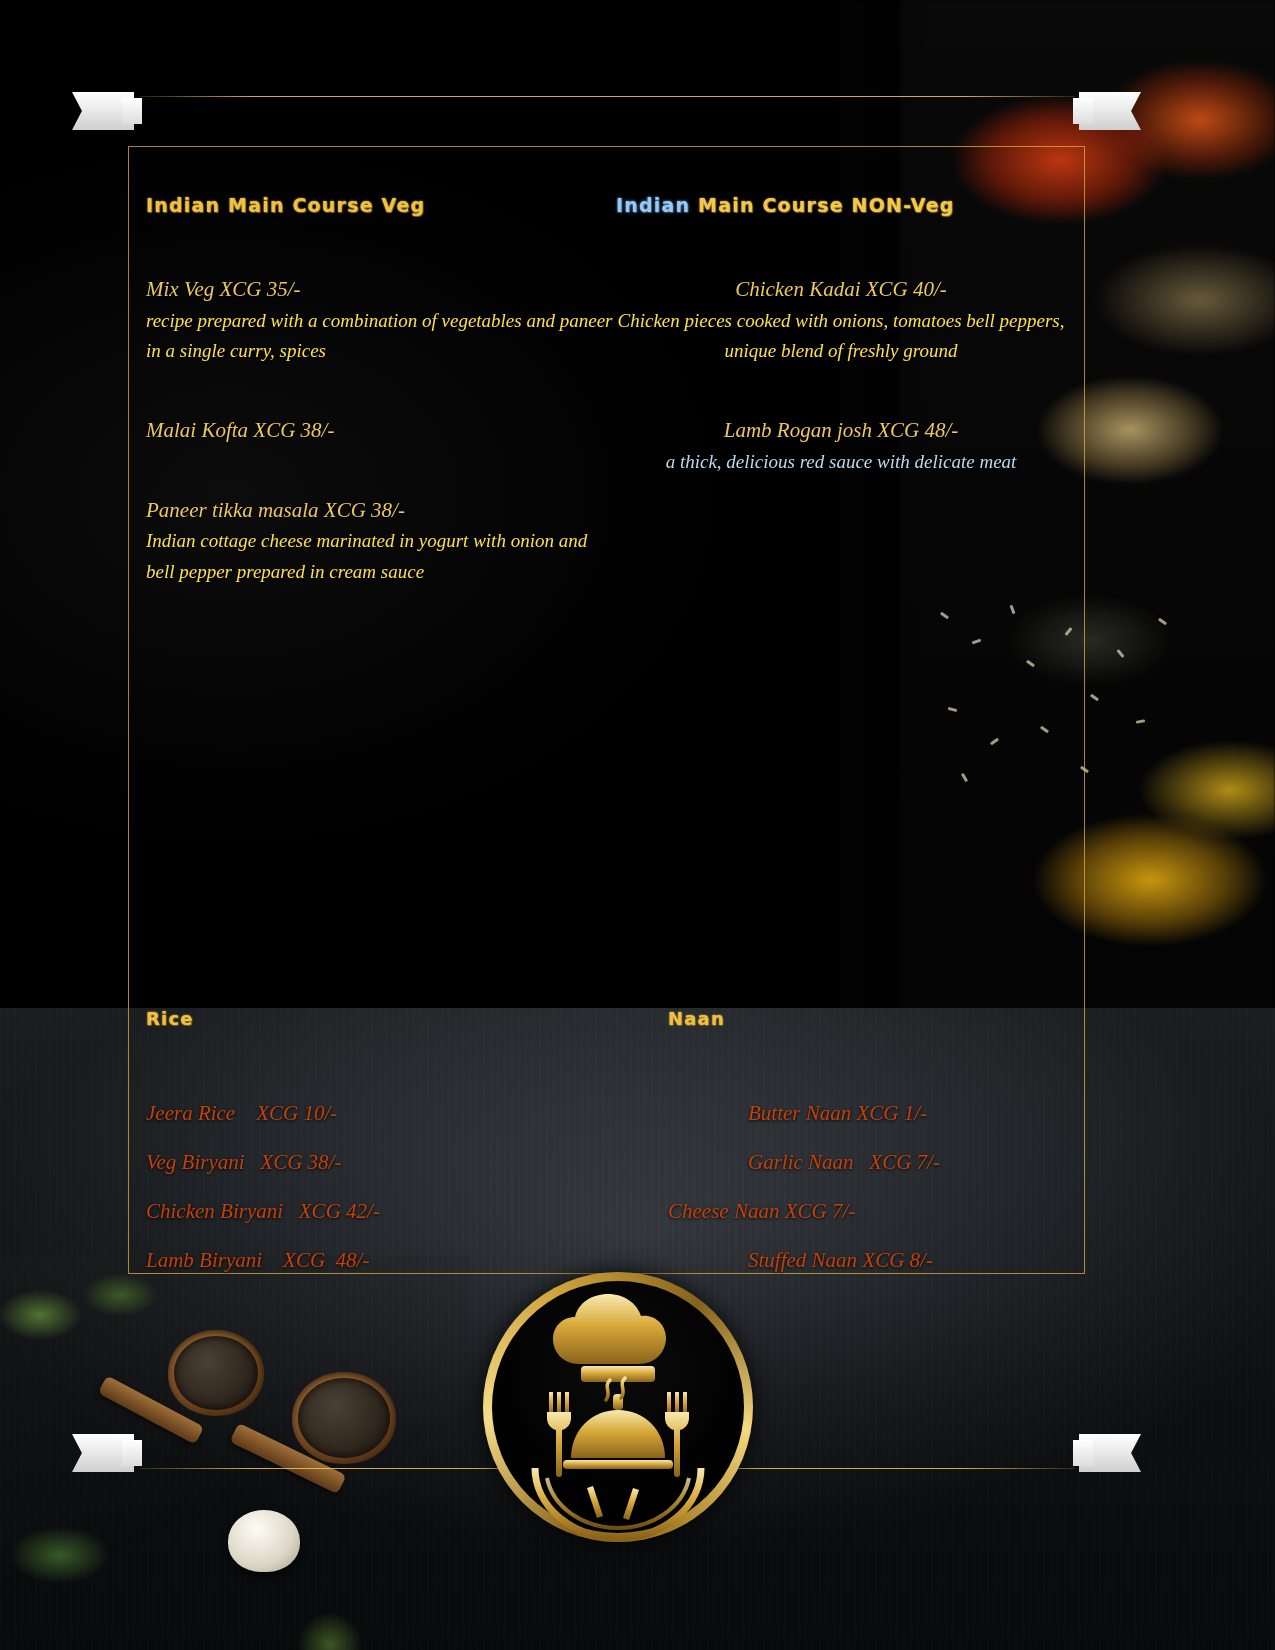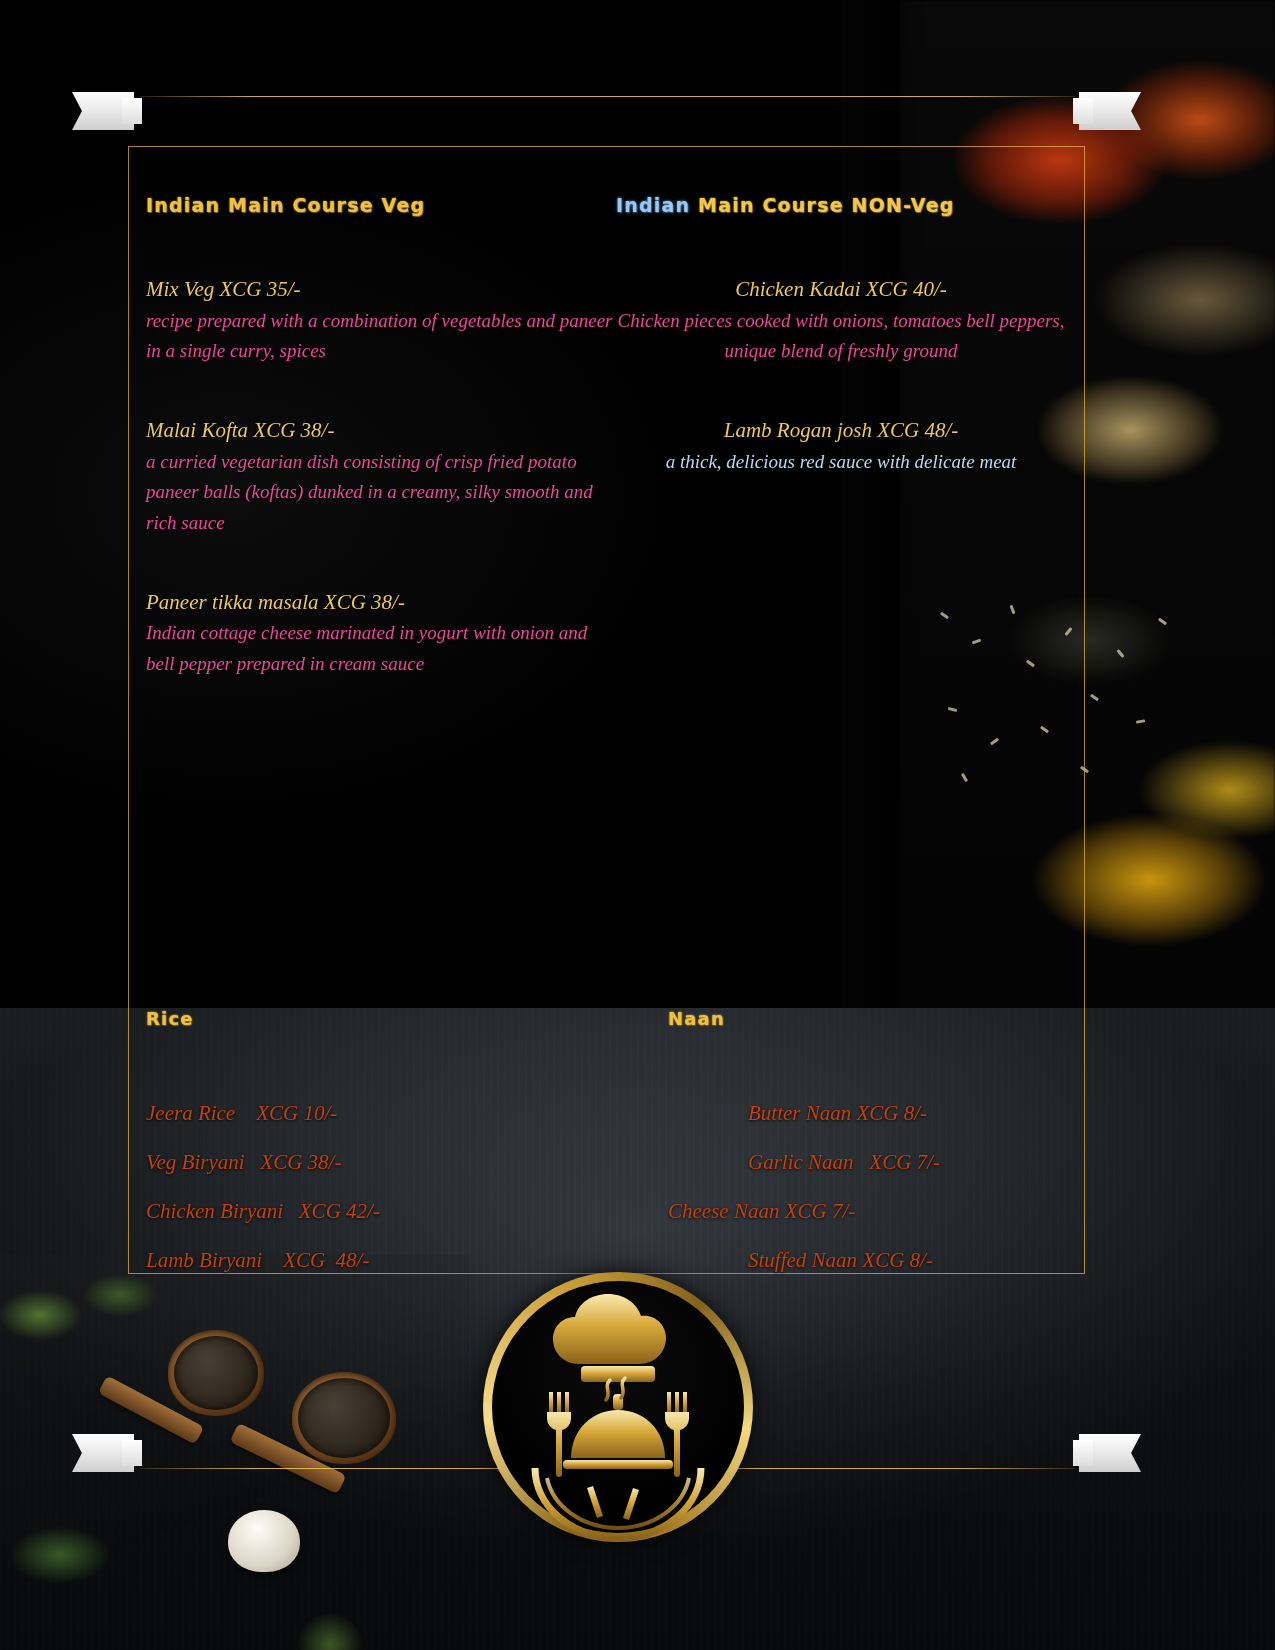--- a/index.html
+++ b/index.html
@@ -185,21 +185,21 @@
     font-size: 21px;
     color: #edc85c;
     text-shadow: 0 1px 2px rgba(0,0,0,.9);
     line-height: 1.5;
   }
   .desc {
     font-family: "Liberation Serif", serif;
     font-style: italic;
     font-size: 19px;
     line-height: 1.62;
-    color: #ec4899;
+    color: #fde047;
     text-shadow: 0 1px 2px rgba(0,0,0,.9);
   }
   .desc.blue { color: #bcd8f2; text-shadow: 0 1px 3px rgba(0,0,0,.95); }
   .col-right .dish, .col-right .desc { text-align: center; }
   .col-right .item { text-align: center; }
 
   
   .listblock { position: absolute; }
   .list-title {
     font-family: "DejaVu Sans", sans-serif;
@@ -296,21 +296,20 @@
     <div class="col-left">
       <div class="sec-title gold" style="margin-top:48px;">Indian Main Course Veg</div>
 
       <div class="item" style="margin-top:58px;">
         <div class="dish">Mix Veg   XCG  35/-</div>
         <div class="desc">recipe prepared with a combination of vegetables and paneer in a single curry, spices</div>
       </div>
 
       <div class="item" style="margin-top:48px;">
         <div class="dish">Malai Kofta  XCG 38/-</div>
-        <div class="desc">a curried vegetarian dish consisting of crisp fried potato paneer balls (koftas) dunked in a creamy, silky smooth and rich sauce</div>
       </div>
 
       <div class="item" style="margin-top:48px;">
         <div class="dish">Paneer tikka masala   XCG 38/-</div>
         <div class="desc">Indian cottage cheese marinated in yogurt with onion and bell pepper prepared in cream sauce</div>
       </div>
     </div>
 
     <div class="col-right">
       <div class="sec-title blue" style="margin-top:48px;">
@@ -333,21 +332,21 @@
     <div class="listblock" style="left:18px; top:862px; width:420px;">
       <div class="list-title">Rice</div>
       <div class="list-row" style="margin-top:72px;">Jeera Rice    XCG 10/-</div>
       <div class="list-row">Veg Biryani   XCG 38/-</div>
       <div class="list-row">Chicken Biryani   XCG 42/-</div>
       <div class="list-row">Lamb Biryani    XCG  48/-</div>
     </div>
 
     <div class="listblock" style="left:540px; top:862px; width:420px;">
       <div class="list-title">Naan</div>
-      <div class="list-row" style="margin-top:72px; margin-left:80px;">Butter Naan XCG 8/-</div>
+      <div class="list-row" style="margin-top:72px; margin-left:80px;">Butter Naan XCG 1/-</div>
       <div class="list-row" style="margin-left:80px;">Garlic Naan   XCG 7/-</div>
       <div class="list-row" style="">Cheese Naan XCG 7/-</div>
       <div class="list-row" style="margin-left:80px;">Stuffed Naan XCG 8/-</div>
     </div>
 
   </div>
 
   <div class="logo">
     <div class="ring"></div>
     <div class="inner"></div>

